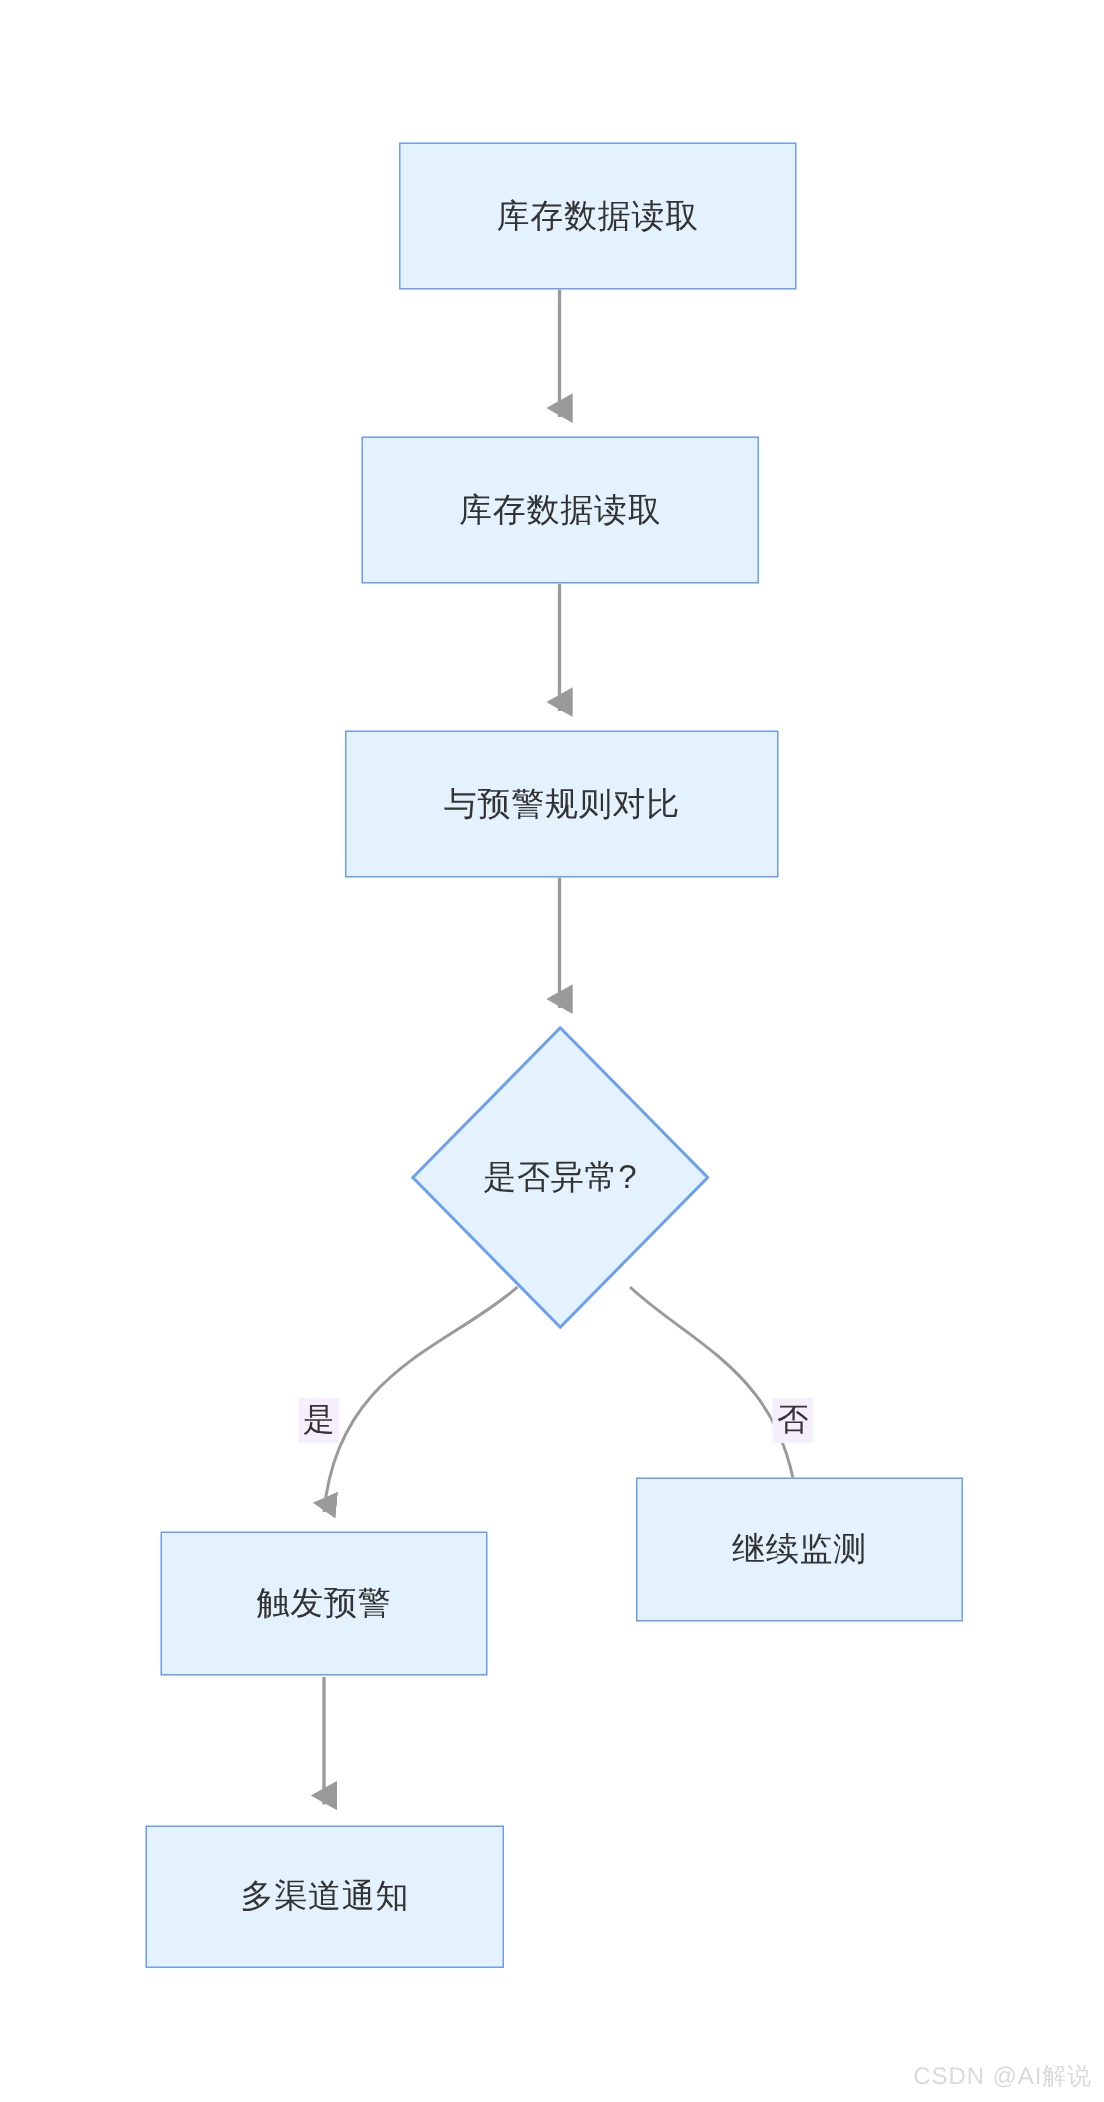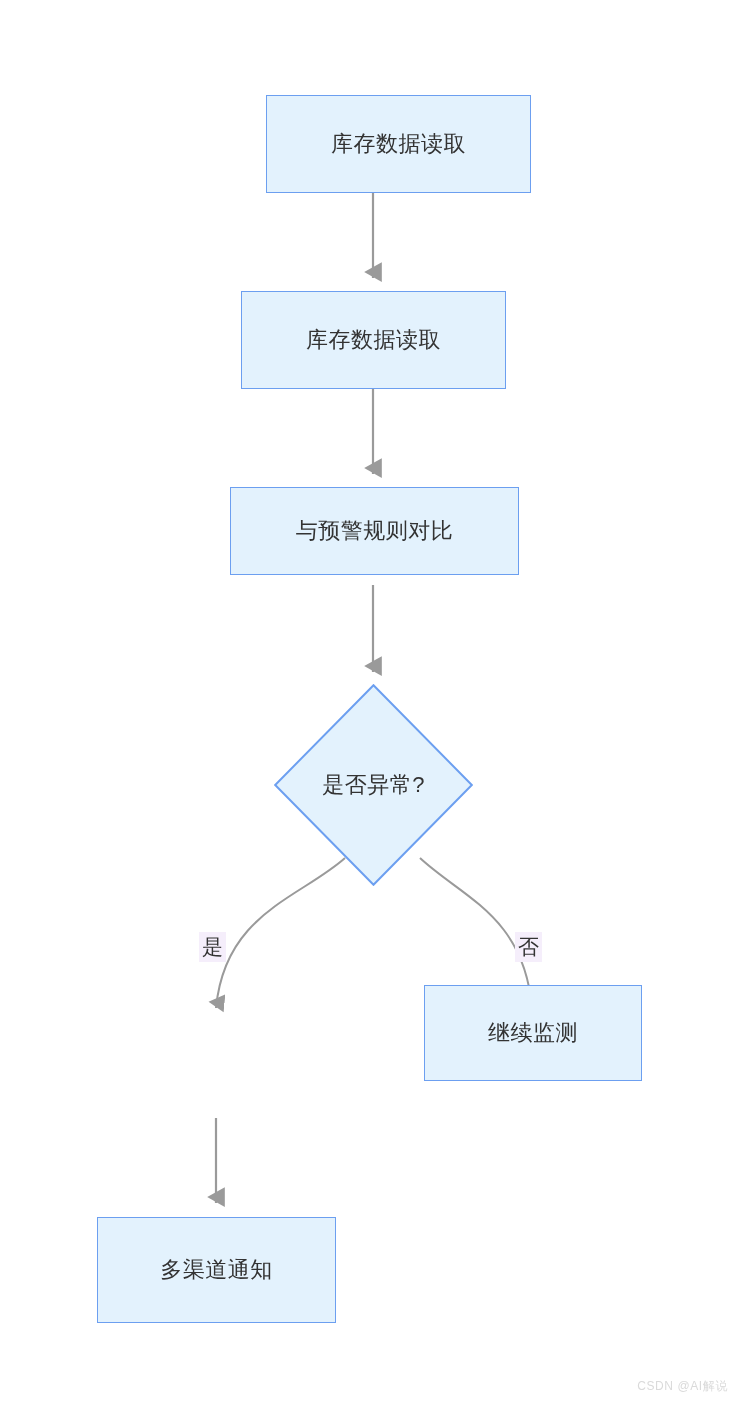--- a/index.html
+++ b/index.html
@@ -65,21 +65,21 @@
     font-size: 21px;
     line-height: 1.1;
     padding: 3px 3px 4px 3px;
     white-space: nowrap;
     box-sizing: border-box;
   }
   .watermark {
     position: absolute;
     right: 8px;
     bottom: 6px;
-    font-size: 12px;
+    font-size: 16px;
     color: #dadada;
     letter-spacing: 0.6px;
     white-space: nowrap;
   }
 </style>
 </head>
 <body>
 
 <div id="canvas">
 
@@ -104,37 +104,40 @@
   </svg>
 
   <div class="node" style="left:241px; top:95px; width:265px; height:98px;margin-left:25px;">
     <span class="label">库存数据读取</span>
   </div>
 
   <div class="node" style="left:241px; top:291px; width:265px; height:98px;">
     <span class="label">库存数据读取</span>
   </div>
 
-  <div class="node" style="left:230px; top:487px; width:289px; height:88px;">
+  <div class="node" style="left:230px; top:487px; width:289px; height:98px;">
     <span class="label">与预警规则对比</span>
   </div>
 
   <div class="node decision" style="left:274px; top:684px; width:199px; height:202px;justify-content:center;">
     <svg class="dshape" viewBox="0 0 199 202" preserveAspectRatio="none" xmlns="http://www.w3.org/2000/svg">
       <polygon points="99.5,1.2 197.8,101 99.5,200.8 1.2,101" fill="#e3f2fd" stroke="#6c9ff0" stroke-width="2"></polygon>
     </svg>
     <span class="label">是否异常?</span>
   </div>
 
+  <div class="node" style="left:107px; top:1021px; width:218px; height:96px;">
+    <span class="label">触发预警</span>
+  </div>
 
   <div class="node" style="left:424px; top:985px; width:218px; height:96px;">
     <span class="label">继续监测</span>
   </div>
 
-  <div class="node" style="left:97px; top:1217px; width:239px; height:106px;">
+  <div class="node" style="left:97px; top:1217px; width:239px; height:95px;">
     <span class="label">多渠道通知</span>
   </div>
 
   <div class="edge-label" style="left:199px; top:932px;">是</div>
 
   <div class="edge-label" style="left:515px; top:932px;">否</div>
 
   <div class="watermark">CSDN @AI解说</div>
 
 </div>

